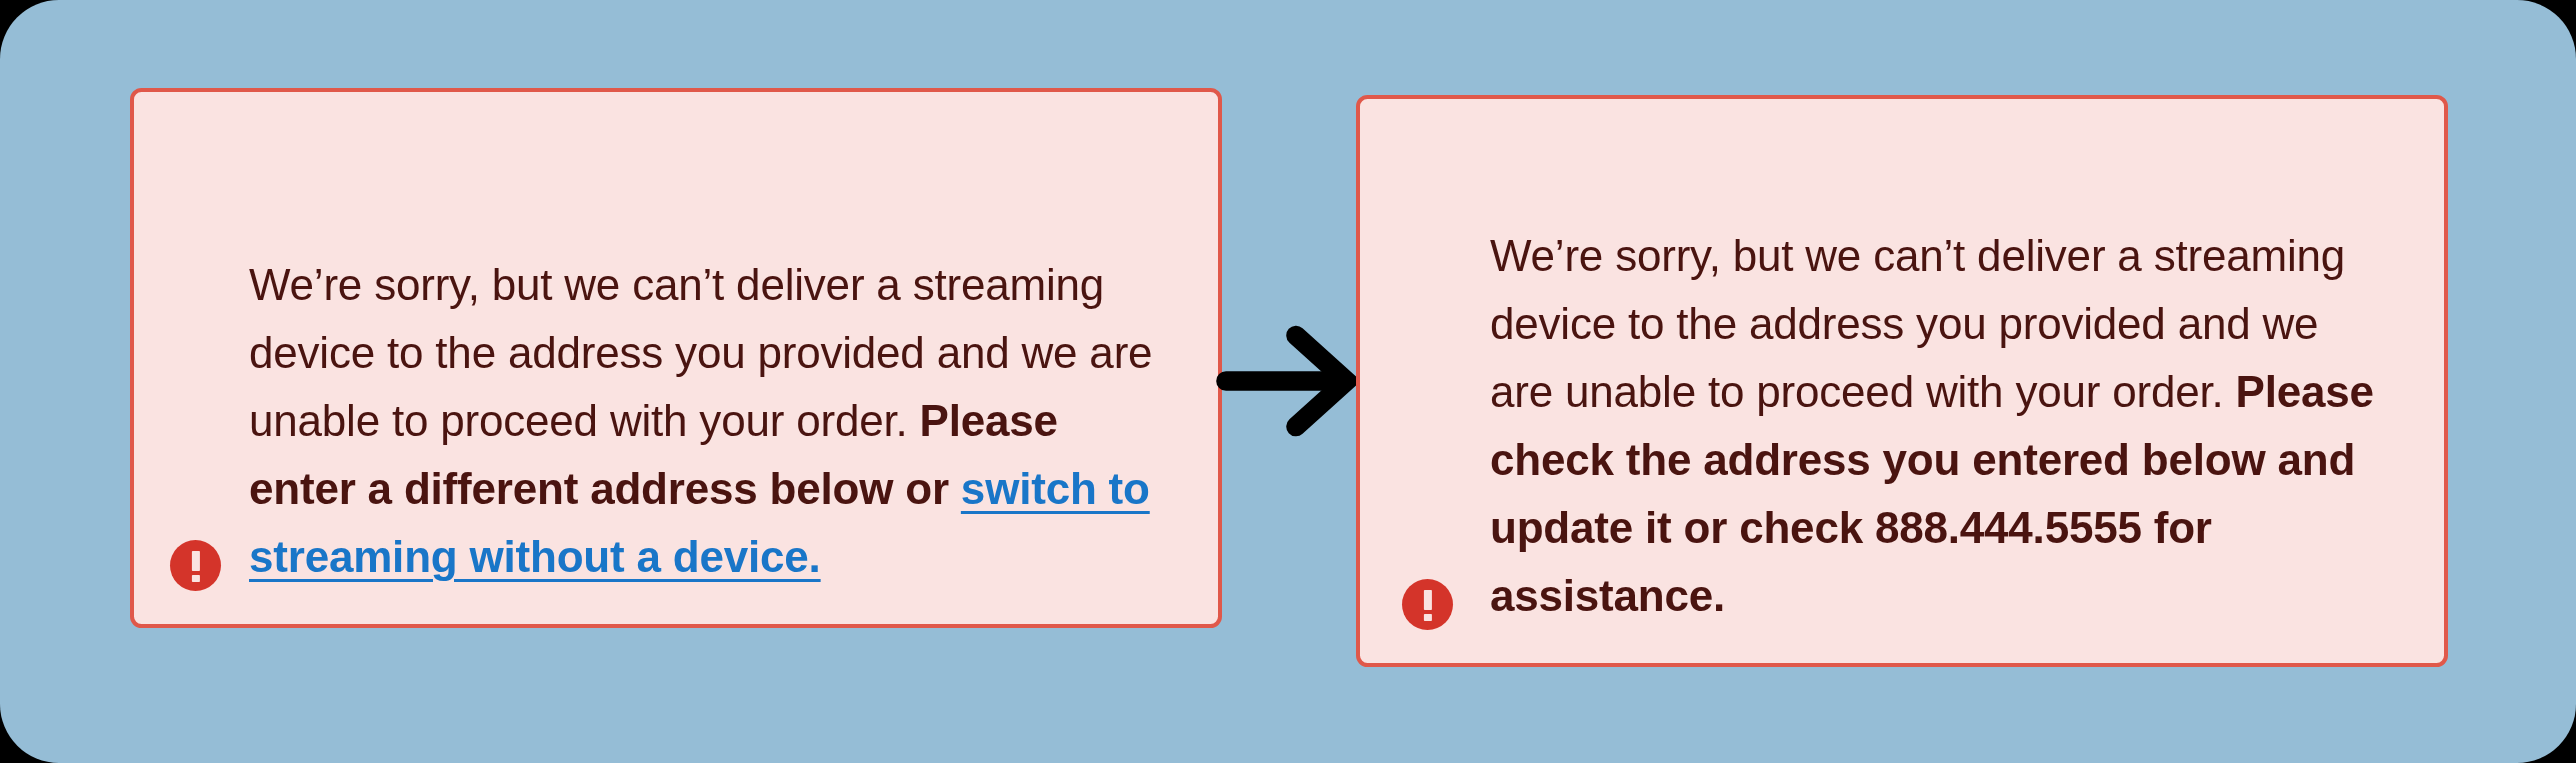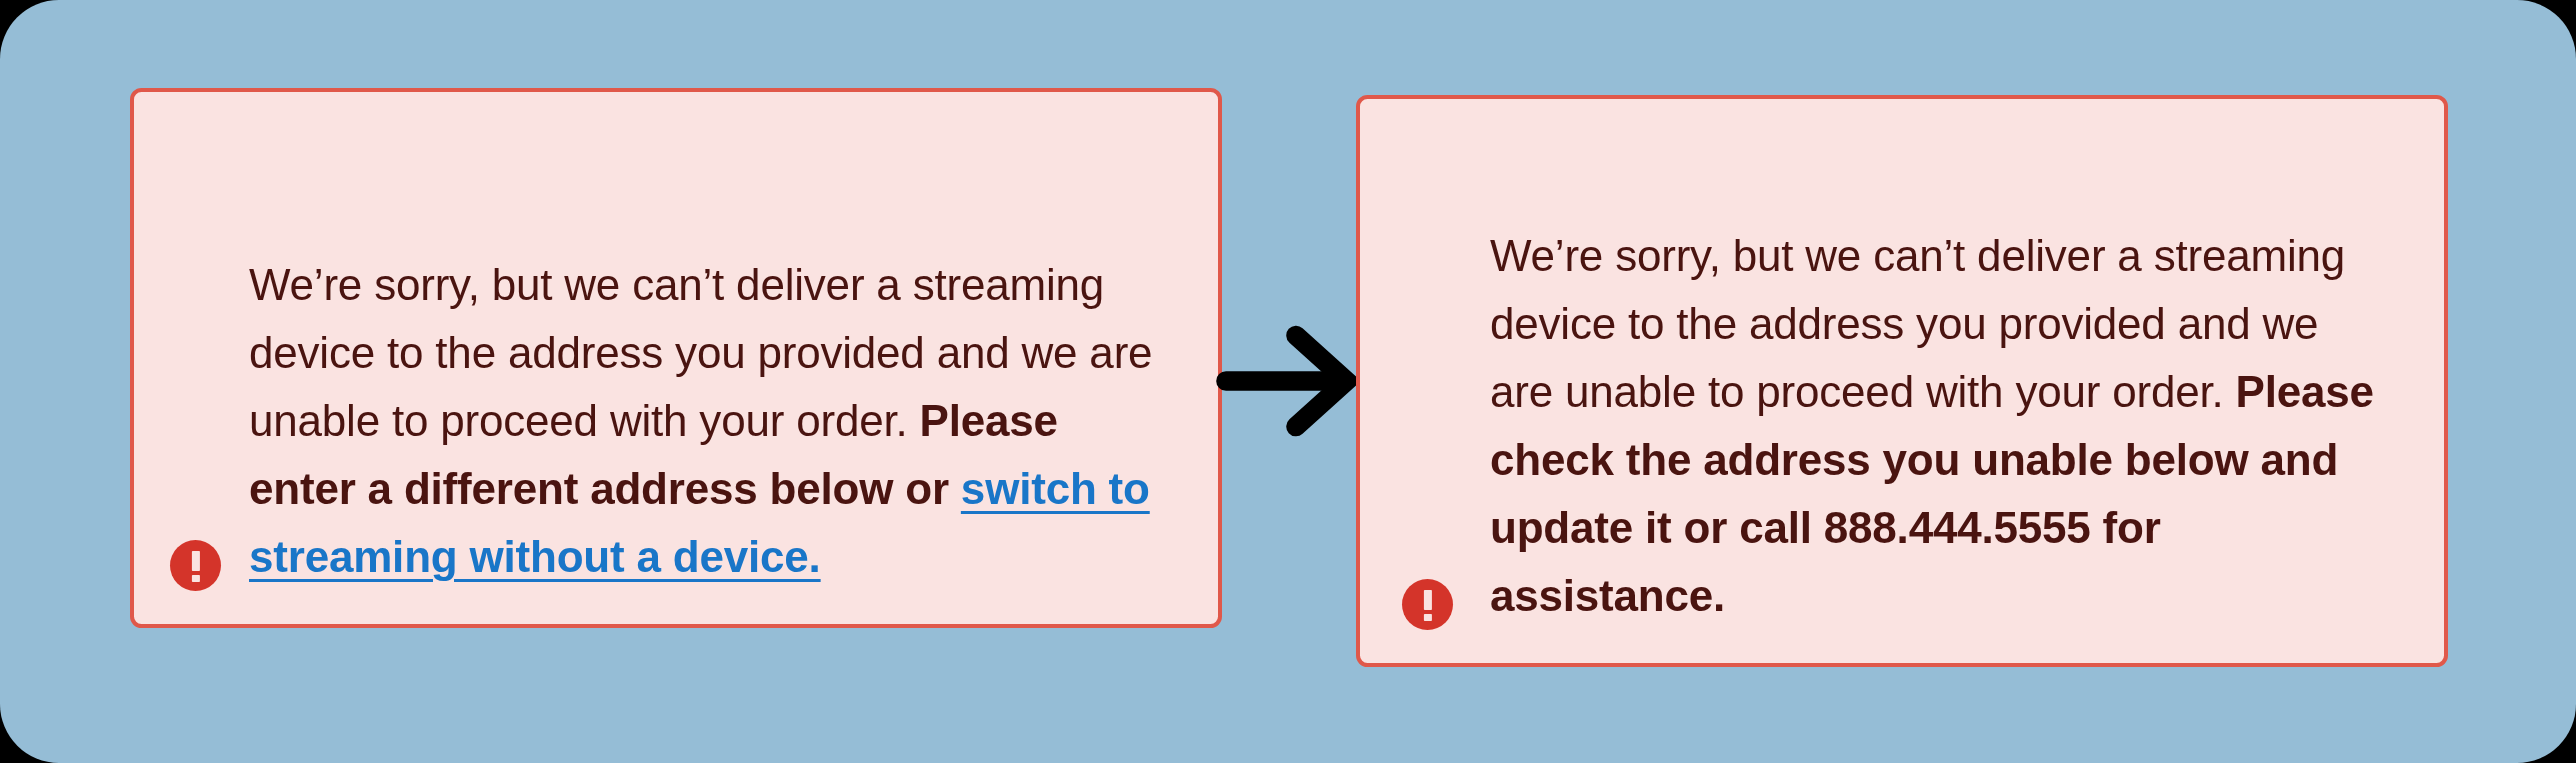--- a/index.html
+++ b/index.html
@@ -149,18 +149,18 @@
     <line x1="12" y1="70" x2="156" y2="70" stroke="#000000" stroke-width="24" stroke-linecap="round"></line>
     <polyline points="98,14 160,70 98,126" fill="none" stroke="#000000" stroke-width="24" stroke-linecap="round" stroke-linejoin="miter"></polyline>
   </svg>
 
   <div class="alert-panel" id="panel-after">
     <div class="alert-icon">
       <span class="bang-stem"></span>
       <span class="bang-dot"></span>
     </div>
     <div class="alert-text">
-      <span>We’re sorry, but we can’t deliver a streaming device to the address you provided and we are unable to proceed with your order. </span><span class="em">Please check the address you unable below and update it or call 888.444.5555 for assistance.</span>
+      <span>We’re sorry, but we can’t deliver a streaming device to the address you provided and we are unable to proceed with your order. </span><span class="em">Please check the address you entered below and update it or check 888.444.5555 for assistance.</span>
     </div>
   </div>
 
 </div>
 
 
 </body></html>

